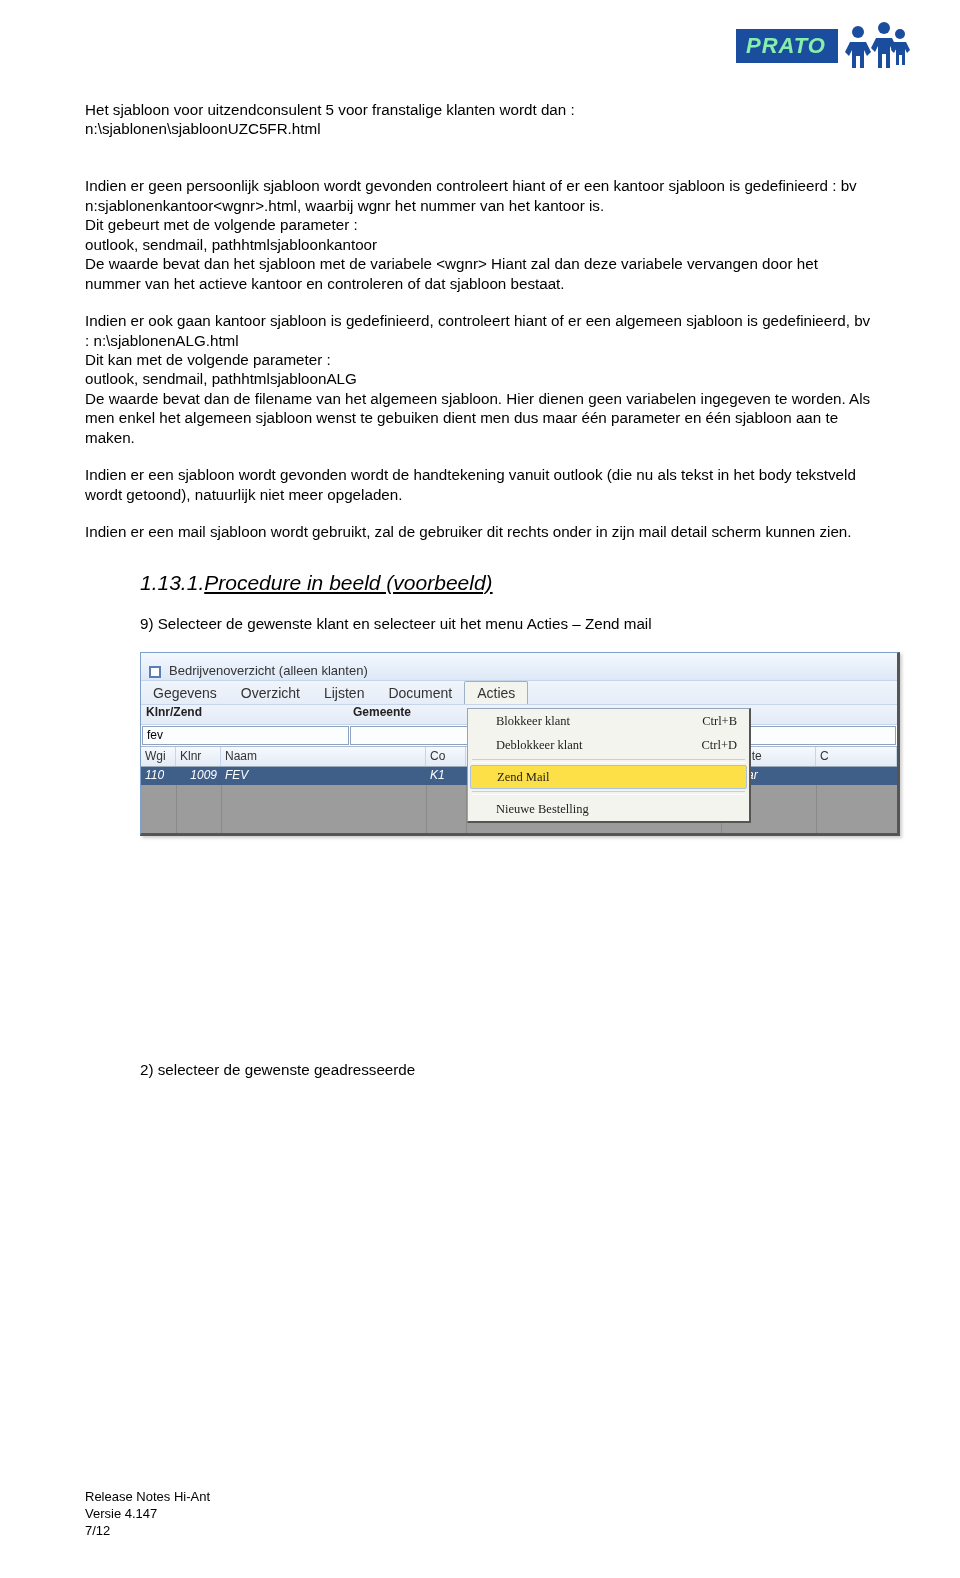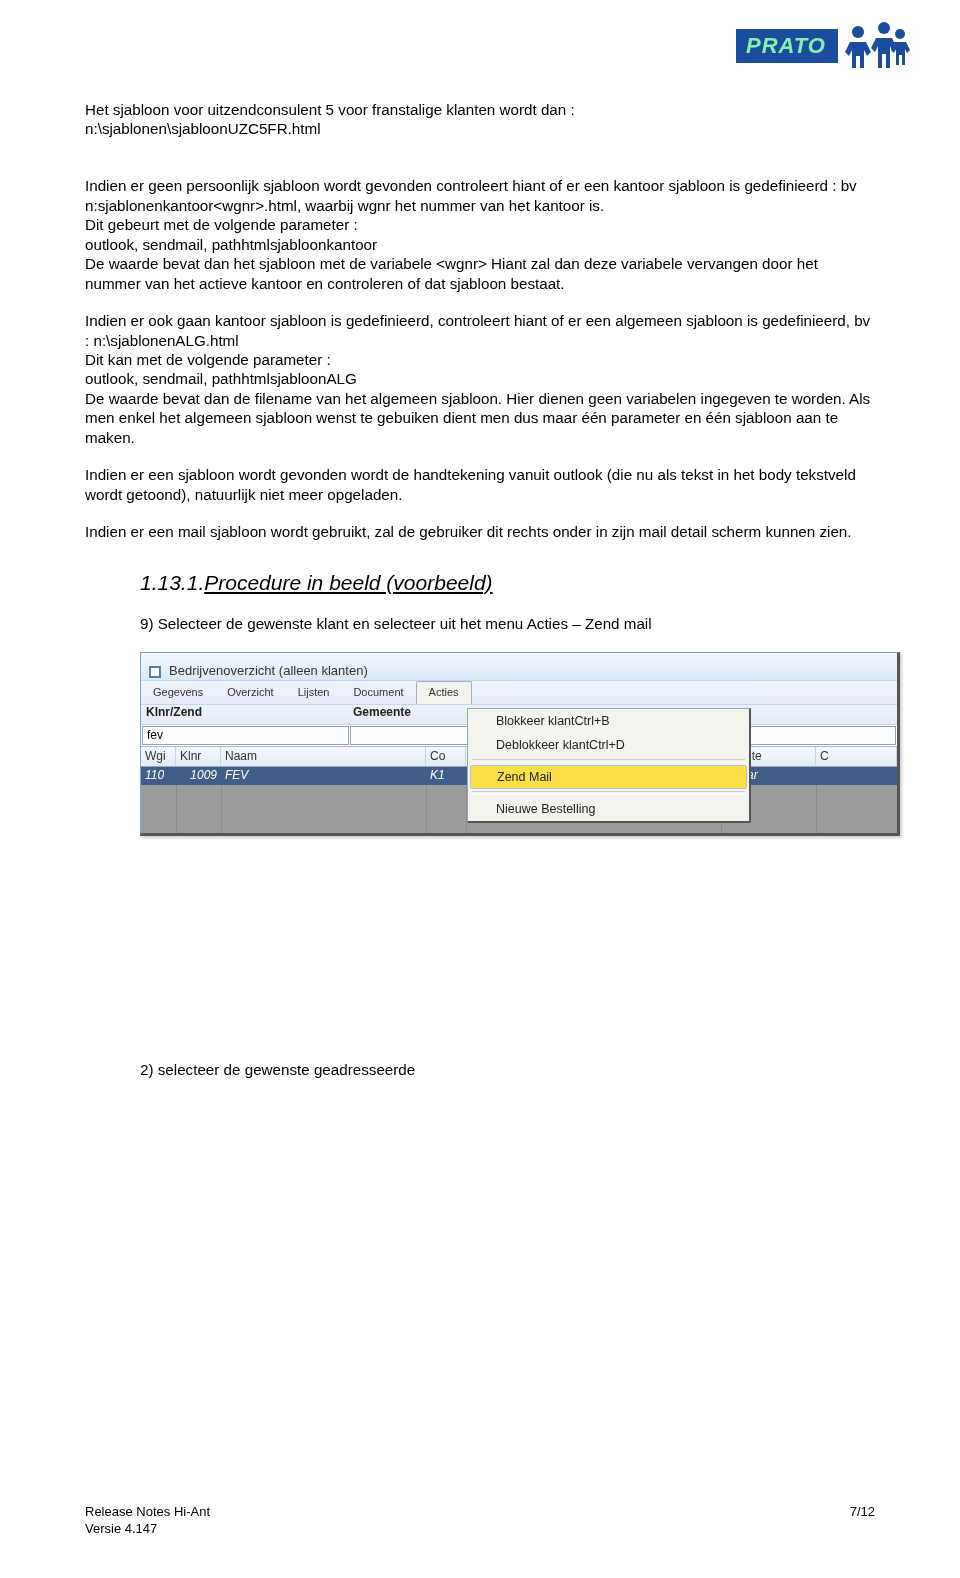--- a/index.html
+++ b/index.html
@@ -80,21 +80,21 @@
   }
   .titlebar .app-icon {
     width: 16px;
     height: 16px;
   }
   .menubar {
     background: linear-gradient(#f0f4fb, #e6edf8);
     height: 24px;
     display: flex;
     align-items: stretch;
-    font-size: 11px;
+    font-size: 14px;
     color: #333;
     border-bottom: 1px solid #c5d6ec;
   }
   .menubar .menu-item {
     padding: 4px 12px 0 12px;
     cursor: default;
   }
   .menubar .menu-item.active {
     background: #f4f4ee;
     border: 1px solid #9fafc6;
@@ -188,22 +188,24 @@
     width: 284px;
     background: #f4f4ee;
     border: 1px solid #97a5b9;
     border-right: 2px solid #555;
     border-bottom: 2px solid #555;
     font-size: 12.5px;
     color: #222;
   }
   .dropdown-menu .dm-row {
     display: flex;
+    justify-content: space-between;
     padding: 4px 12px 4px 28px;
     cursor: default;
+    font-family: Liberation Serif, serif;
   }
   .dropdown-menu .dm-row.sel {
     background: #fde047;
     border: 1px solid #a8c3e6;
     margin: 0 2px;
     padding: 3px 10px 3px 26px;
     border-radius: 2px;
   }
   .dropdown-menu .dm-sep {
     height: 1px;
@@ -217,24 +219,25 @@
   }
   .step2 {
     margin-left: 55px;
     font-size: 15.2px;
     margin-top: 220px;
   }
   .footer {
     position: absolute;
     bottom: 40px;
     left: 85px;
-    right: 85px;
+    right: 103px;
     display: flex;
     justify-content: space-between;
     font-size: 13px;
+    flex-direction: column;
   }
   .footer .fl { line-height: 1.3; }
 </style>
 </head>
 <body>
 
 <div class="logo-area">
   <span class="logo-text">PRATO</span>
   <svg class="logo-people" viewBox="0 0 70 56">
     <g fill="#1a4d9e">

